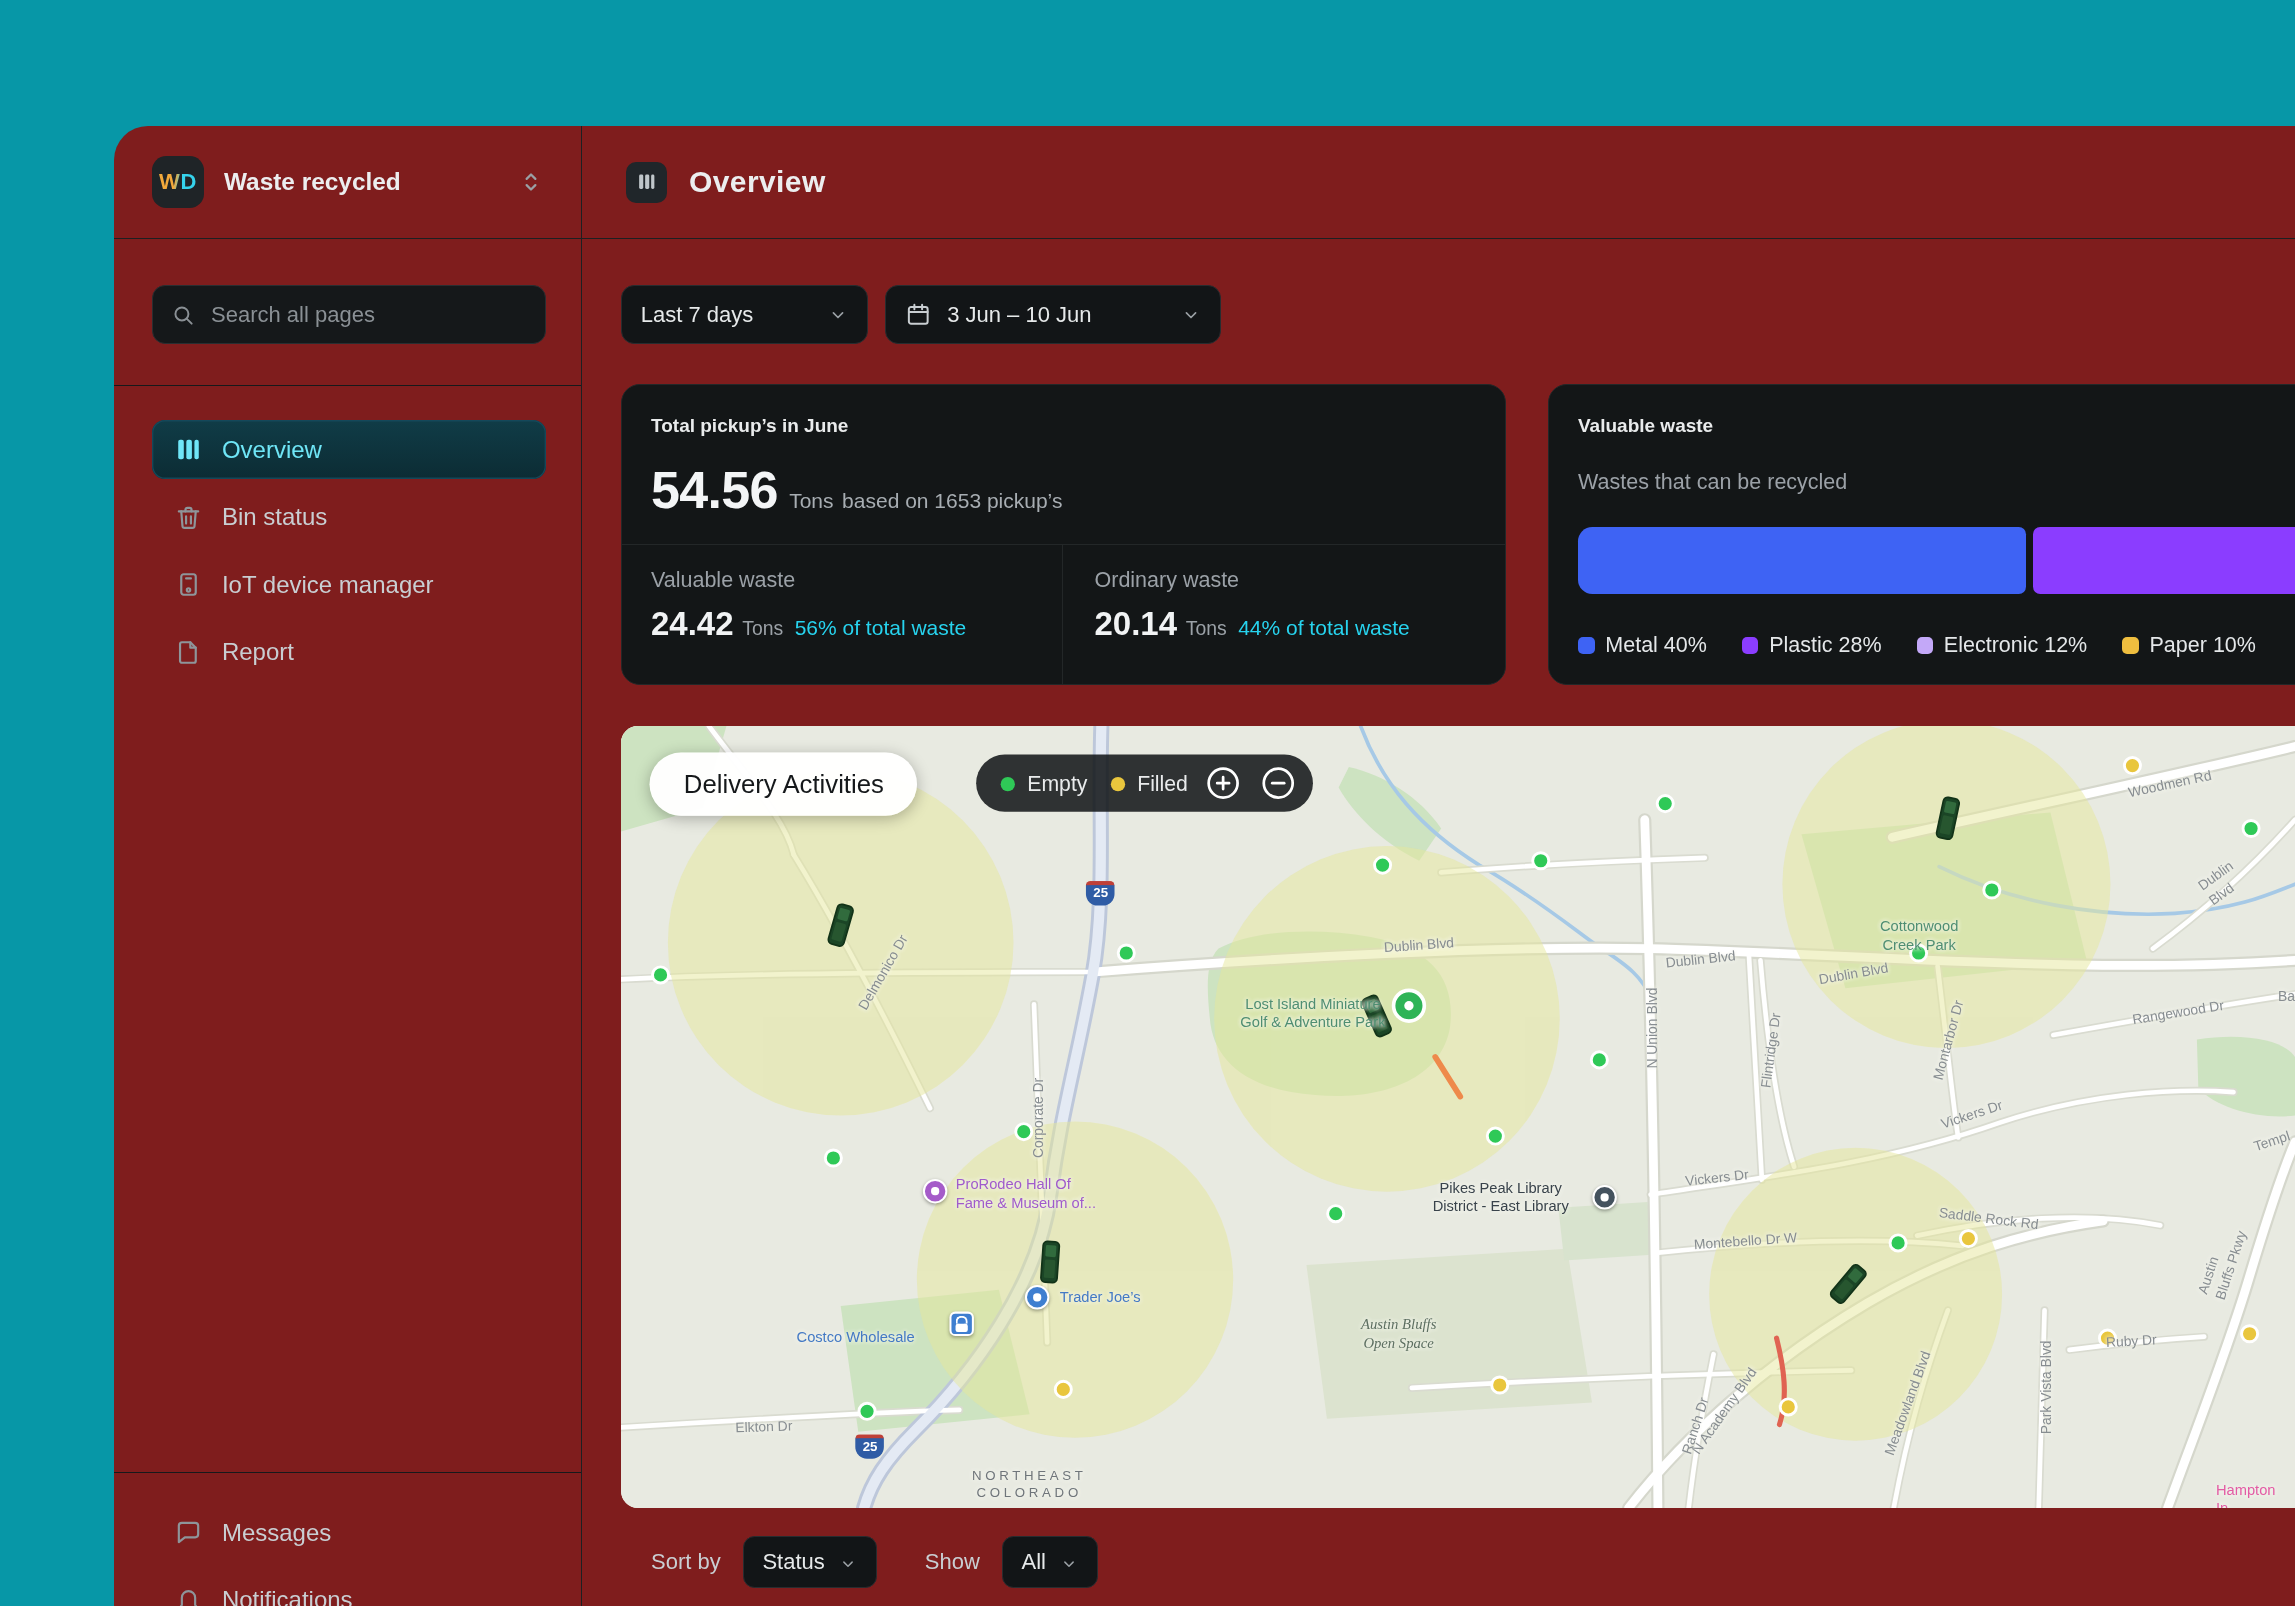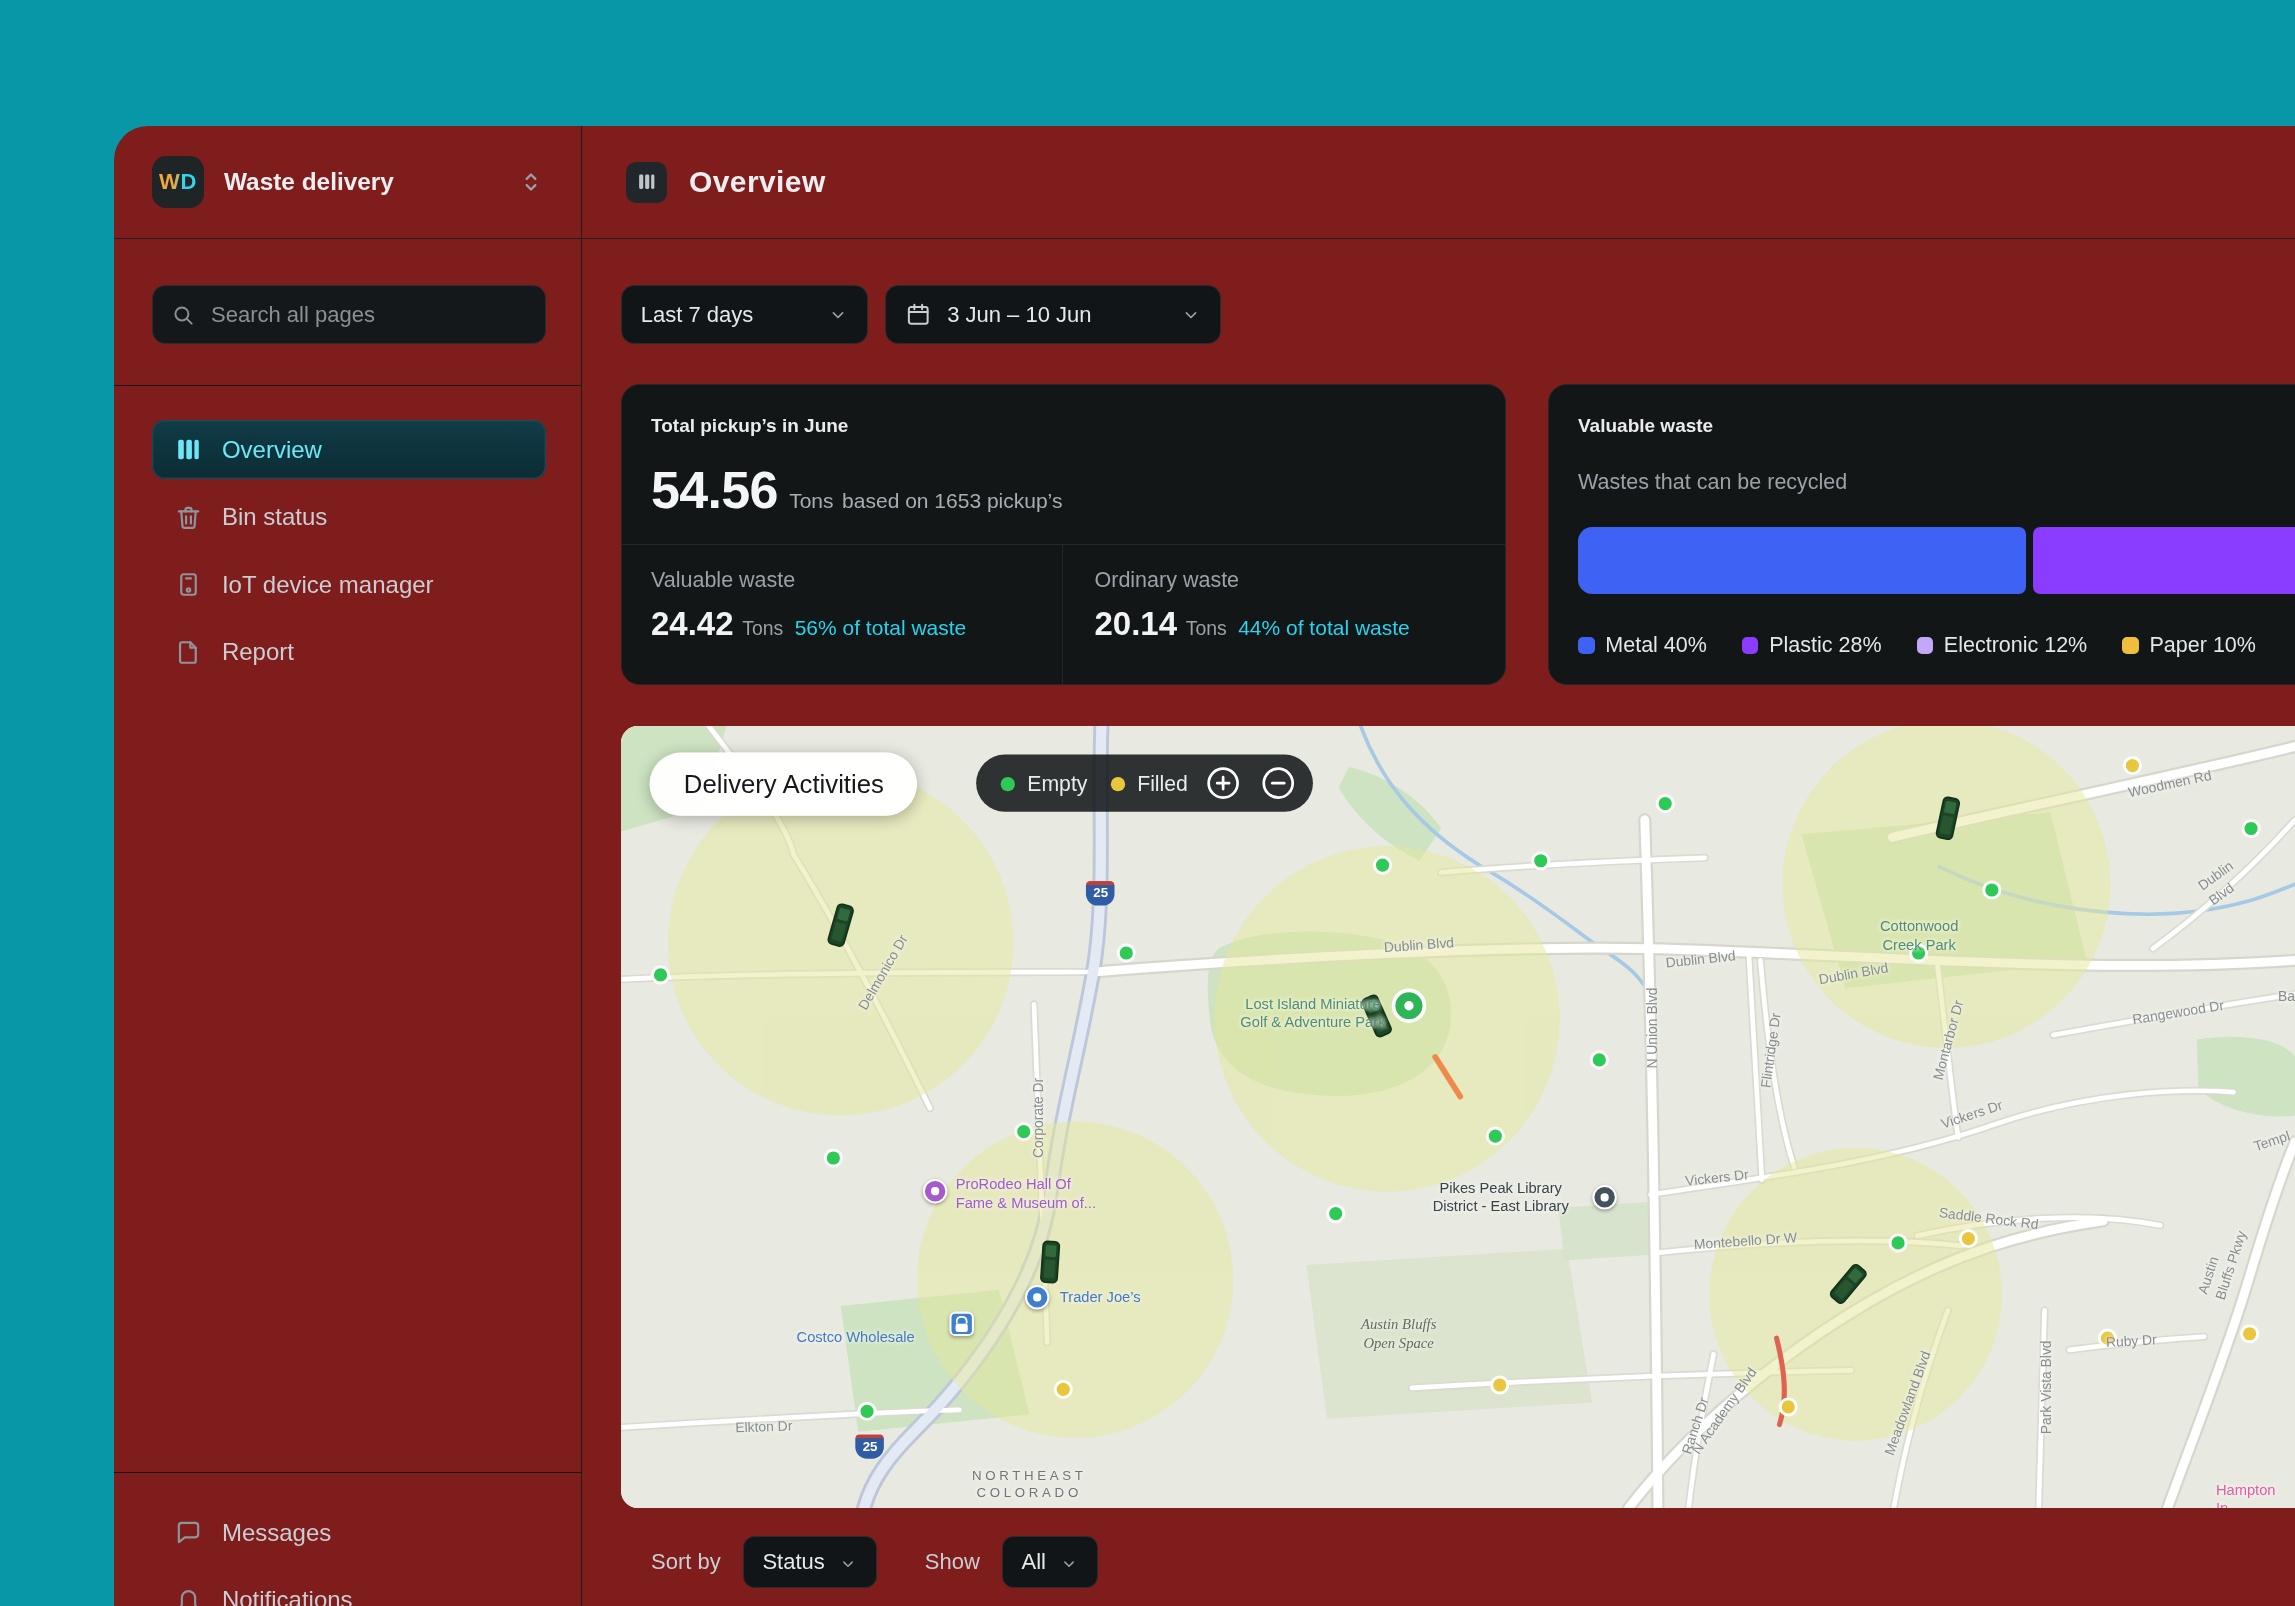--- a/index.html
+++ b/index.html
@@ -111,21 +111,21 @@
 <body>
 
 <div class="stage">
   <div class="app">
 
     <aside class="sidebar">
       <div class="side-header">
         <div class="logo">
           <span class="logo-text">WD</span>
         </div>
-        <div class="ws-name">Waste delivery</div>
+        <div class="ws-name">Waste recycled</div>
         <button class="ws-switch">
           <svg viewBox="0 0 24 24" fill="none" stroke="currentColor" stroke-width="1.8" stroke-linecap="round" stroke-linejoin="round">
               <path d="M8.5 9.5L12 6l3.5 3.5"></path>
               <path d="M8.5 14.5L12 18l3.5-3.5"></path>
             </svg>
         </button>
       </div>
 
       <div class="search">
         <span class="ic-search">

